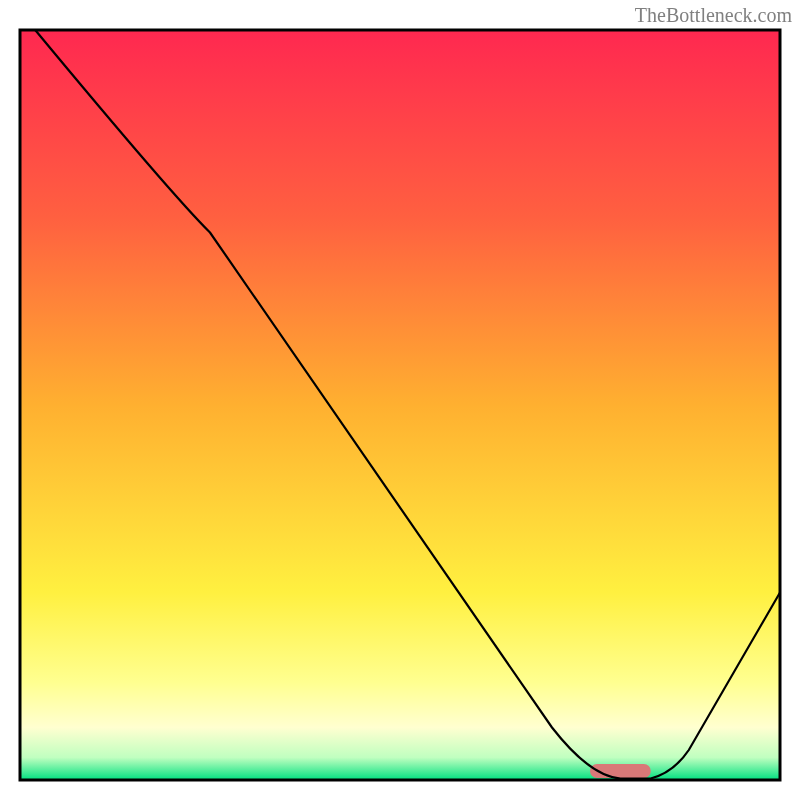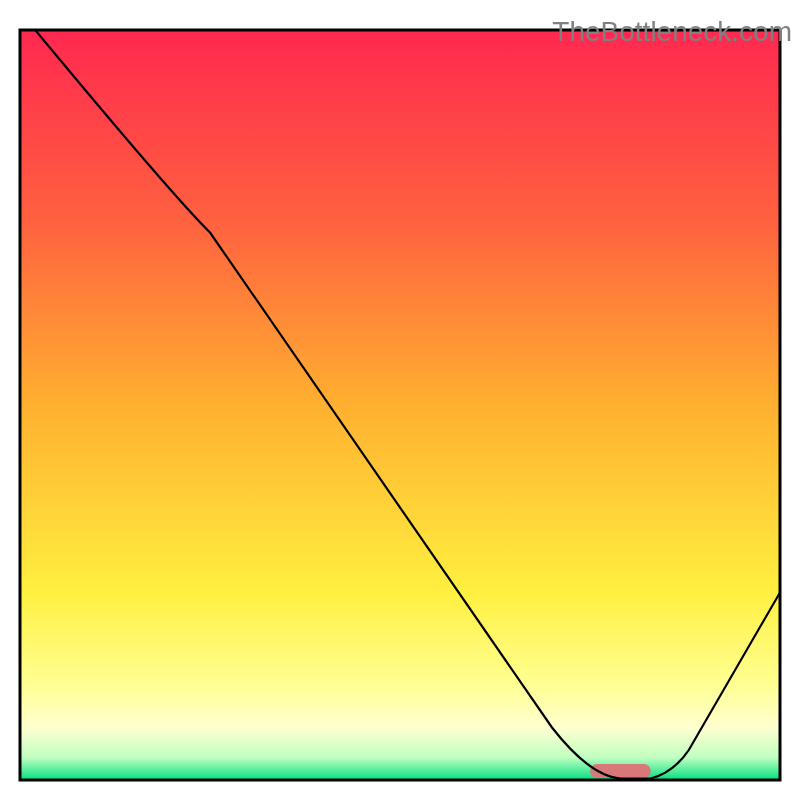--- a/index.html
+++ b/index.html
@@ -10,25 +10,25 @@
     background: #ffffff;
     font-family: Arial, sans-serif;
   }
   .container {
     position: relative;
     width: 800px;
     height: 800px;
   }
   .watermark {
     position: absolute;
-    top: 16px;
+    top: 4px;
     right: 8px;
-    font-size: 28px;
+    font-size: 20px;
     color: #808080;
-    font-family: Liberation Sans, sans-serif;
+    font-family: Liberation Serif, serif;
     z-index: 10;
   }
   svg {
     display: block;
   }
 </style>
 </head>
 <body>
 
 <div class="container">

